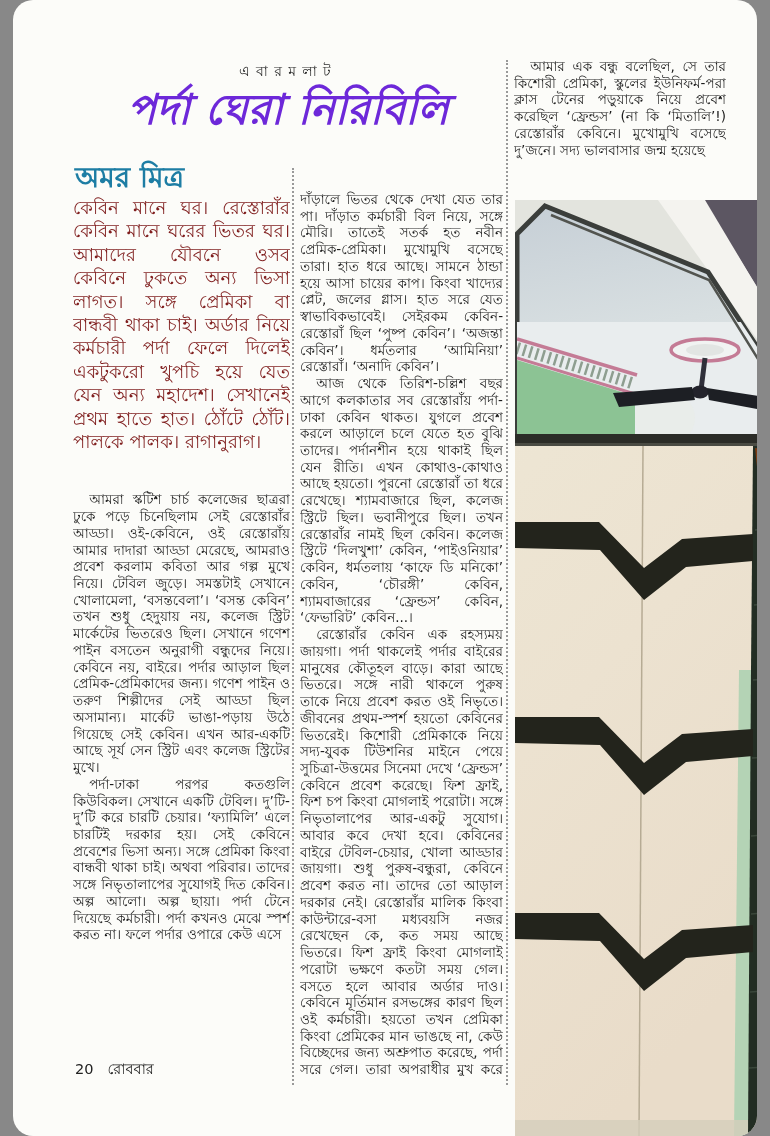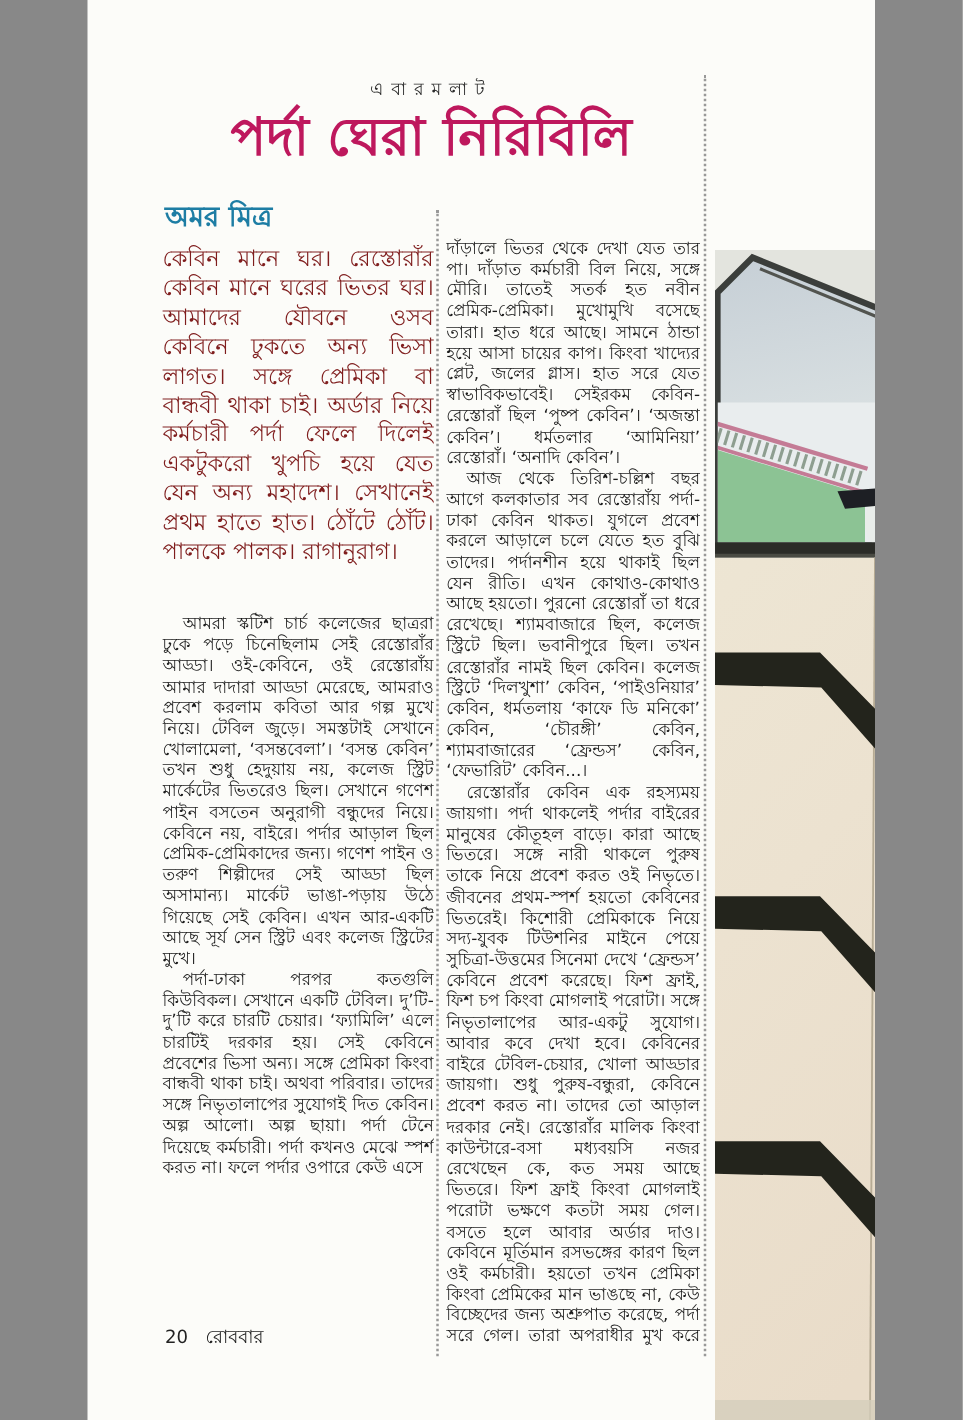--- a/index.html
+++ b/index.html
@@ -1,31 +1,31 @@
 <!DOCTYPE html>
 <html><head>
 <meta charset="utf-8">
 <style>
   html,body{margin:0;padding:0;background:#888;}
   .page{
-    position:relative;width:630px;height:1136px;margin:0 auto;
+    position:relative;width:744px;height:1136px;margin:0 auto;
     background:#fcfcf9;overflow:hidden;
-    font-family:"DejaVu Sans", sans-serif;color:#1c1c1c;
+    font-family:"DejaVu Sans", sans-serif;color:#1c1c1c;border-radius:20px;
   }
   .kicker{
     position:absolute;left:60px;top:60px;width:430px;text-align:center;
     font-size:14px;letter-spacing:0.45em;color:#2b2b2b;
   }
   .title{
     position:absolute;left:40px;top:86px;width:470px;text-align:center;
-    font-size:42px;line-height:1.15;font-weight:600;color:#be185d;
+    font-size:42px;line-height:1.15;font-weight:600;color:#6d28d9;font-style:italic;
   }
   .author{
     position:absolute;left:62px;top:156px;
-    font-size:22px;font-weight:600;color:#1d7da4;
+    font-size:28px;font-weight:600;color:#1d7da4;
   }
   .col{position:absolute;overflow:hidden;text-align:justify;}
   .col p{margin:0;}
   .body-text{font-size:13.5px;line-height:1.24;}
   .indent{text-indent:1.2em;}
   .col1{left:60px;top:196px;width:217px;height:852px;}
   .intro{font-size:18px;line-height:1.3;margin-bottom:38px !important;color:#7f1d1d;}
   .col2{left:287px;top:167px;width:203px;height:885px;margin-top:24px;}
   .col3{left:501px;top:58px;width:212px;height:138px;}
   .vdiv{position:absolute;width:0;border-left:2px dotted #999;}
@@ -59,20 +59,23 @@
 
   <div class="col col2 body-text">
     <p>দাঁড়ালে ভিতর থেকে দেখা যেত তার পা। দাঁড়াত কর্মচারী বিল নিয়ে, সঙ্গে মৌরি। তাতেই সতর্ক হত নবীন প্রেমিক-প্রেমিকা। মুখোমুখি বসেছে তারা। হাত ধরে আছে। সামনে ঠান্ডা হয়ে আসা চায়ের কাপ। কিংবা খাদ্যের প্লেট, জলের গ্লাস। হাত সরে যেত স্বাভাবিকভাবেই। সেইরকম কেবিন-রেস্তোরাঁ ছিল ‘পুষ্প কেবিন’। ‘অজন্তা কেবিন’। ধর্মতলার ‘আমিনিয়া’ রেস্তোরাঁ। ‘অনাদি কেবিন’।</p>
     <p class="indent">আজ থেকে তিরিশ-চল্লিশ বছর আগে কলকাতার সব রেস্তোরাঁয় পর্দা-ঢাকা কেবিন থাকত। যুগলে প্রবেশ করলে আড়ালে চলে যেতে হত বুঝি তাদের। পর্দানশীন হয়ে থাকাই ছিল যেন রীতি। এখন কোথাও-কোথাও আছে হয়তো। পুরনো রেস্তোরাঁ তা ধরে রেখেছে। শ্যামবাজারে ছিল, কলেজ স্ট্রিটে ছিল। ভবানীপুরে ছিল। তখন রেস্তোরাঁর নামই ছিল কেবিন। কলেজ স্ট্রিটে ‘দিলখুশা’ কেবিন, ‘পাইওনিয়ার’ কেবিন, ধর্মতলায় ‘কাফে ডি মনিকো’ কেবিন, ‘চৌরঙ্গী’ কেবিন, শ্যামবাজারের ‘ফ্রেন্ডস’ কেবিন, ‘ফেভারিট’ কেবিন...।</p>
     <p class="indent">রেস্তোরাঁর কেবিন এক রহস্যময় জায়গা। পর্দা থাকলেই পর্দার বাইরের মানুষের কৌতূহল বাড়ে। কারা আছে ভিতরে। সঙ্গে নারী থাকলে পুরুষ তাকে নিয়ে প্রবেশ করত ওই নিভৃতে। জীবনের প্রথম-স্পর্শ হয়তো কেবিনের ভিতরেই। কিশোরী প্রেমিকাকে নিয়ে সদ্য-যুবক টিউশনির মাইনে পেয়ে সুচিত্রা-উত্তমের সিনেমা দেখে ‘ফ্রেন্ডস’ কেবিনে প্রবেশ করেছে। ফিশ ফ্রাই, ফিশ চপ কিংবা মোগলাই পরোটা। সঙ্গে নিভৃতালাপের আর-একটু সুযোগ। আবার কবে দেখা হবে। কেবিনের বাইরে টেবিল-চেয়ার, খোলা আড্ডার জায়গা। শুধু পুরুষ-বন্ধুরা, কেবিনে প্রবেশ করত না। তাদের তো আড়াল দরকার নেই। রেস্তোরাঁর মালিক কিংবা কাউন্টারে-বসা মধ্যবয়সি নজর রেখেছেন কে, কত সময় আছে ভিতরে। ফিশ ফ্রাই কিংবা মোগলাই পরোটা ভক্ষণে কতটা সময় গেল। বসতে হলে আবার অর্ডার দাও। কেবিনে মূর্তিমান রসভঙ্গের কারণ ছিল ওই কর্মচারী। হয়তো তখন প্রেমিকা কিংবা প্রেমিকের মান ভাঙছে না, কেউ বিচ্ছেদের জন্য অশ্রুপাত করেছে, পর্দা সরে গেল। তারা অপরাধীর মুখ করে বসে তাকিয়ে আছে কর্মচারীটির দিকে। তার চোখমুখে কাঠিন্য খুব।</p>
 
   </div>
 
   <div class="vdiv vdiv2"></div>
 
+  <div class="col col3 body-text">
+    <p class="indent">আমার এক বন্ধু বলেছিল, সে তার কিশোরী প্রেমিকা, স্কুলের ইউনিফর্ম-পরা ক্লাস টেনের পড়ুয়াকে নিয়ে প্রবেশ করেছিল ‘ফ্রেন্ডস’ (না কি ‘মিতালি’!) রেস্তোরাঁর কেবিনে। মুখোমুখি বসেছে দু’জনে। সদ্য ভালবাসার জন্ম হয়েছে</p>
+  </div>
 
   <div class="photo">
     <svg viewBox="0 0 264 936" xmlns="http://www.w3.org/2000/svg">
       <defs>
         <linearGradient id="creamGrad" x1="0" y1="0" x2="0.3" y2="1">
           <stop offset="0" stop-color="#eee8d6"></stop>
           <stop offset="0.55" stop-color="#ece2d0"></stop>
           <stop offset="1" stop-color="#e9dcc9"></stop>
         </linearGradient>
         <linearGradient id="mirrorGrad" x1="0" y1="0" x2="0.2" y2="1">

